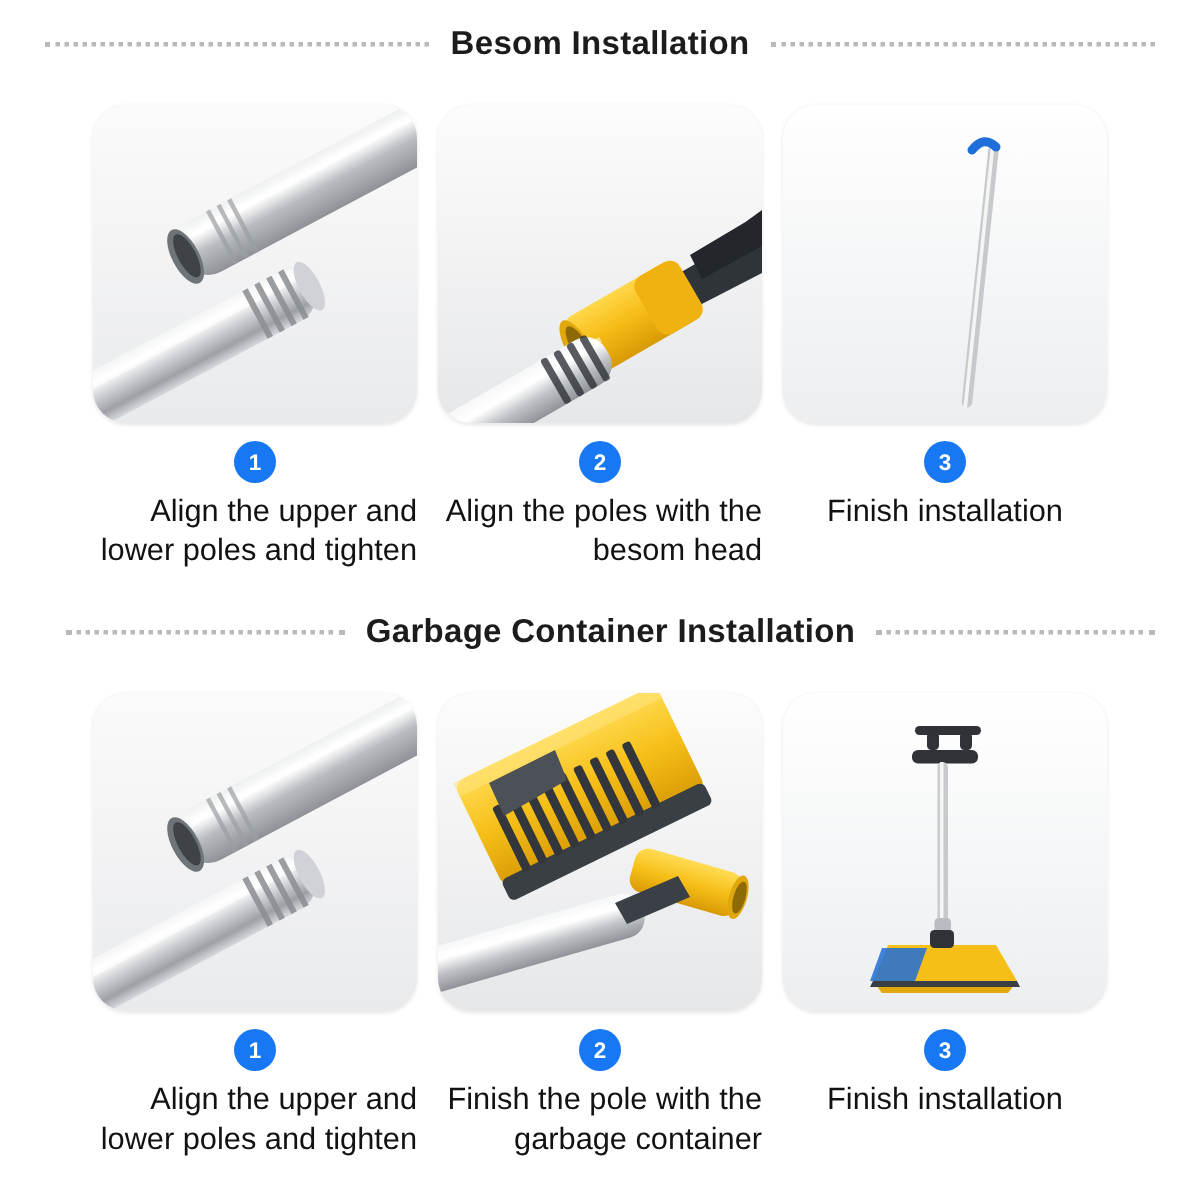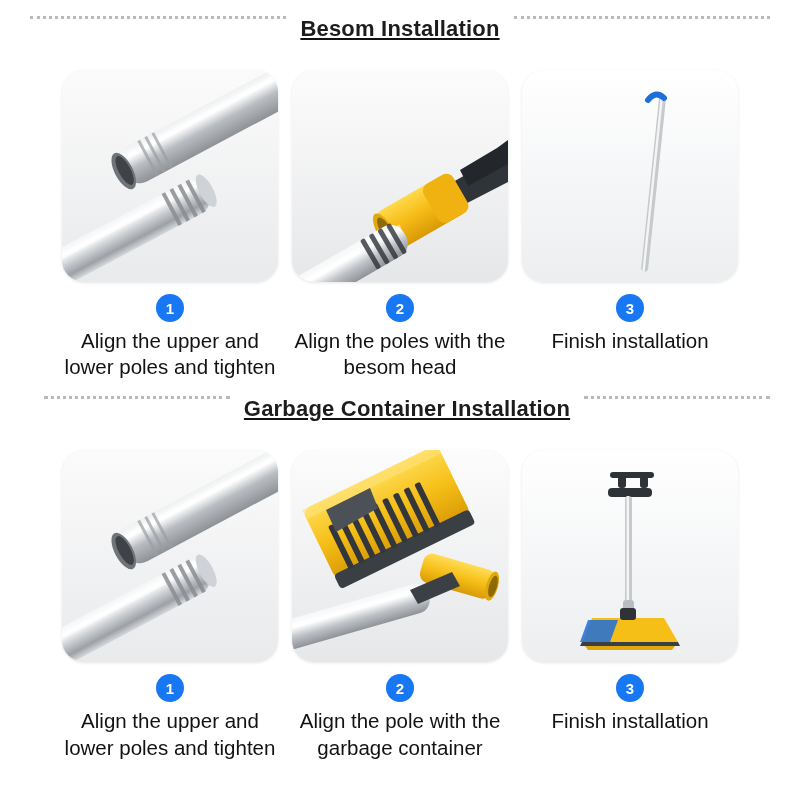--- a/index.html
+++ b/index.html
@@ -13,24 +13,24 @@
   }
   .page {
     width: 800px; height: 800px;
     position: relative;
     background: #fff;
   }
 
   
   .section-head {
     display: flex;
+    align-items: center;
     justify-content: center;
     gap: 14px;
     padding: 0 30px;
-    text-decoration: underline;
   }
   .section-head .rule {
     flex: 1 1 auto;
     height: 0;
     border-top: 3px dotted #b9b9b9;
   }
   .section-head .title {
     flex: 0 0 auto;
     font-size: 22px;
     font-weight: bold;
@@ -73,21 +73,21 @@
     display: flex;
     align-items: center;
     justify-content: center;
     margin-top: 12px;
     line-height: 1;
   }
   .caption {
     margin-top: 6px;
     font-size: 20.5px;
     line-height: 1.28;
-    text-align: center;
+    text-align: right;
     color: #121212;
     max-width: 230px;
   }
 </style>
 </head>
 <body>
 
 <div class="page">
 
   <div class="section-head" style="margin-top:16px;">
@@ -264,21 +264,21 @@
             </g>
           </g>
         </svg>
       </div>
       <div class="badge">3</div>
       <div class="caption">Finish installation</div>
     </div>
 
   </div>
 
-  <div class="section-head" style="margin-top:16px;padding-left:44px;">
+  <div class="section-head" style="margin-top:28px;padding-left:44px;">
     <div class="rule"></div>
     <div class="title">Garbage Container Installation</div>
     <div class="rule"></div>
   </div>
 
   <div class="steps" style="margin-top:28px;">
 
     <div class="step">
       <div class="photo">
         <svg viewBox="0 0 216 212" preserveAspectRatio="xMidYMid slice">
@@ -381,21 +381,21 @@
 
           <g transform="rotate(-16 60 168)">
             <rect x="-40" y="152" width="180" height="30" rx="13" fill="url(#steel6)"></rect>
             <rect x="-40" y="157" width="180" height="4" fill="#fff" opacity=".55"></rect>
           </g>
 
           <path d="M118 140 L160 122 L168 136 L126 154 Z" fill="#3b4046"></path>
         </svg>
       </div>
       <div class="badge">2</div>
-      <div class="caption">Align the pole with the garbage container</div>
+      <div class="caption">Finish the pole with the garbage container</div>
     </div>
 
     <div class="step">
       <div class="photo">
         <svg viewBox="0 0 216 212" preserveAspectRatio="xMidYMid slice">
           <defs>
             <linearGradient id="bgF" x1="0" y1="0" x2="0" y2="1">
               <stop offset="0" stop-color="#ffffff"></stop>
                 <stop offset="1" stop-color="#eceef0"></stop>
             </linearGradient>

